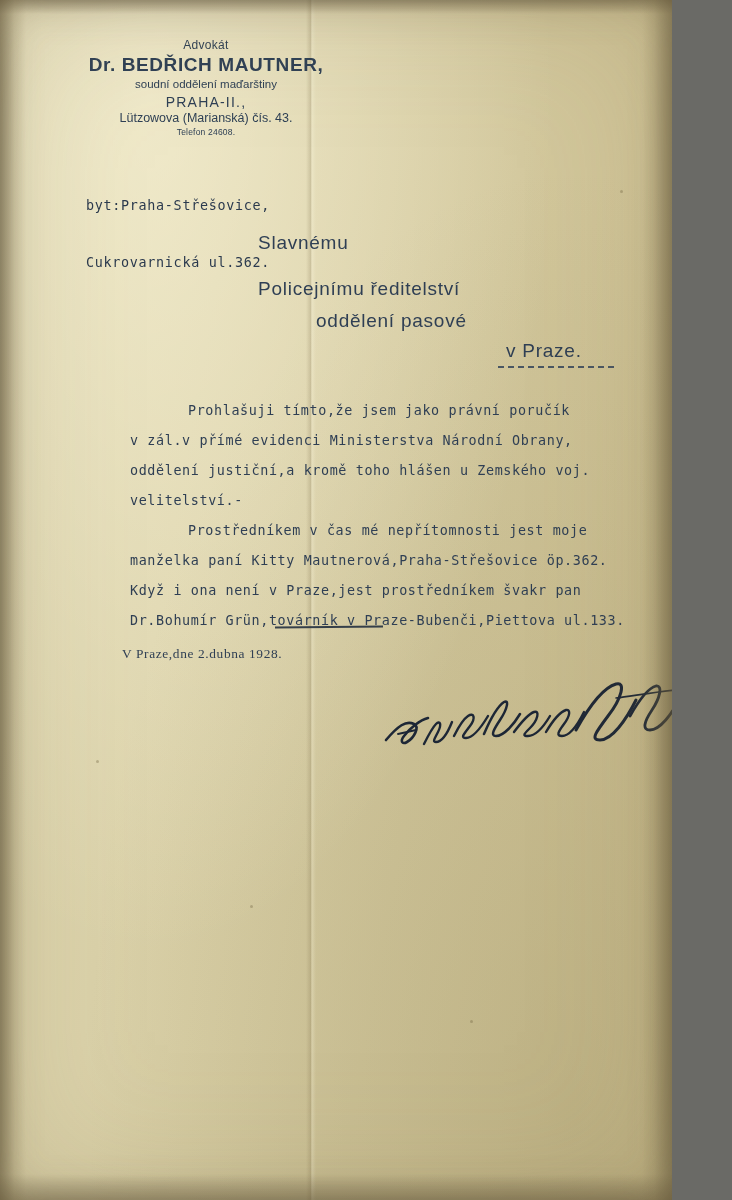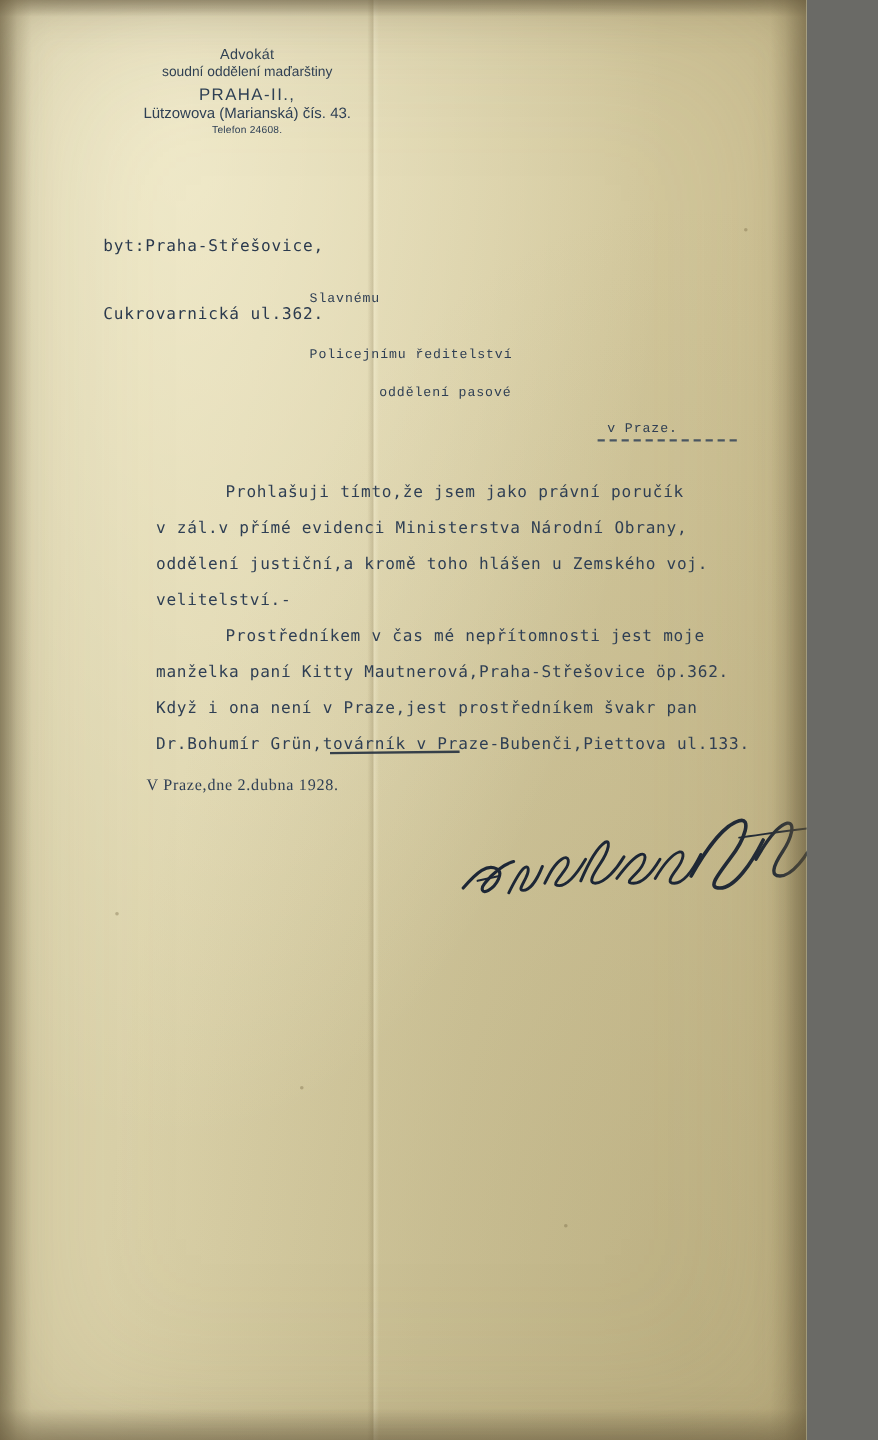--- a/index.html
+++ b/index.html
@@ -122,27 +122,26 @@
     color: #2b3a4e;
     white-space: pre;
   }
 
   .addressee {
     position: absolute;
     left: 0; top: 0;
     width: 732px;
   }
   .addr-line {
-    font-family: Liberation Mono, monospace;
-    font-size: 11px;
+    font-family: Liberation Sans, sans-serif;
+    font-size: 19px;
     letter-spacing: 0.75px;
     color: #2f3f54;
     white-space: pre;
     position: absolute;
-    margin-top: 12px;
   }
 
   .dashes {
     position: absolute;
     left: 498px;
     top: 366px;
     width: 116px;
     border-top: 2px dashed #33445a;
     opacity: 0.85;
   }
@@ -196,20 +195,21 @@
 </style>
 </head>
 <body>
 
 <div class="page">
 
   <div class="fold" style="left:306px;"></div>
 
   <div class="letterhead">
     <div class="lh-advokat">Advokát</div>
+    <div class="lh-name">Dr. BEDŘICH MAUTNER,</div>
     <div class="lh-sub">soudní oddělení maďarštiny</div>
     <div class="lh-city">PRAHA-II.,</div>
     <div class="lh-addr">Lützowova  (Marianská)  čís. 43.</div>
     <div class="lh-phone">Telefon 24608.</div>
   </div>
 
   <div class="resid">
     <div>byt:Praha-Střešovice,</div>
     <div>Cukrovarnická ul.362.</div>
   </div>

